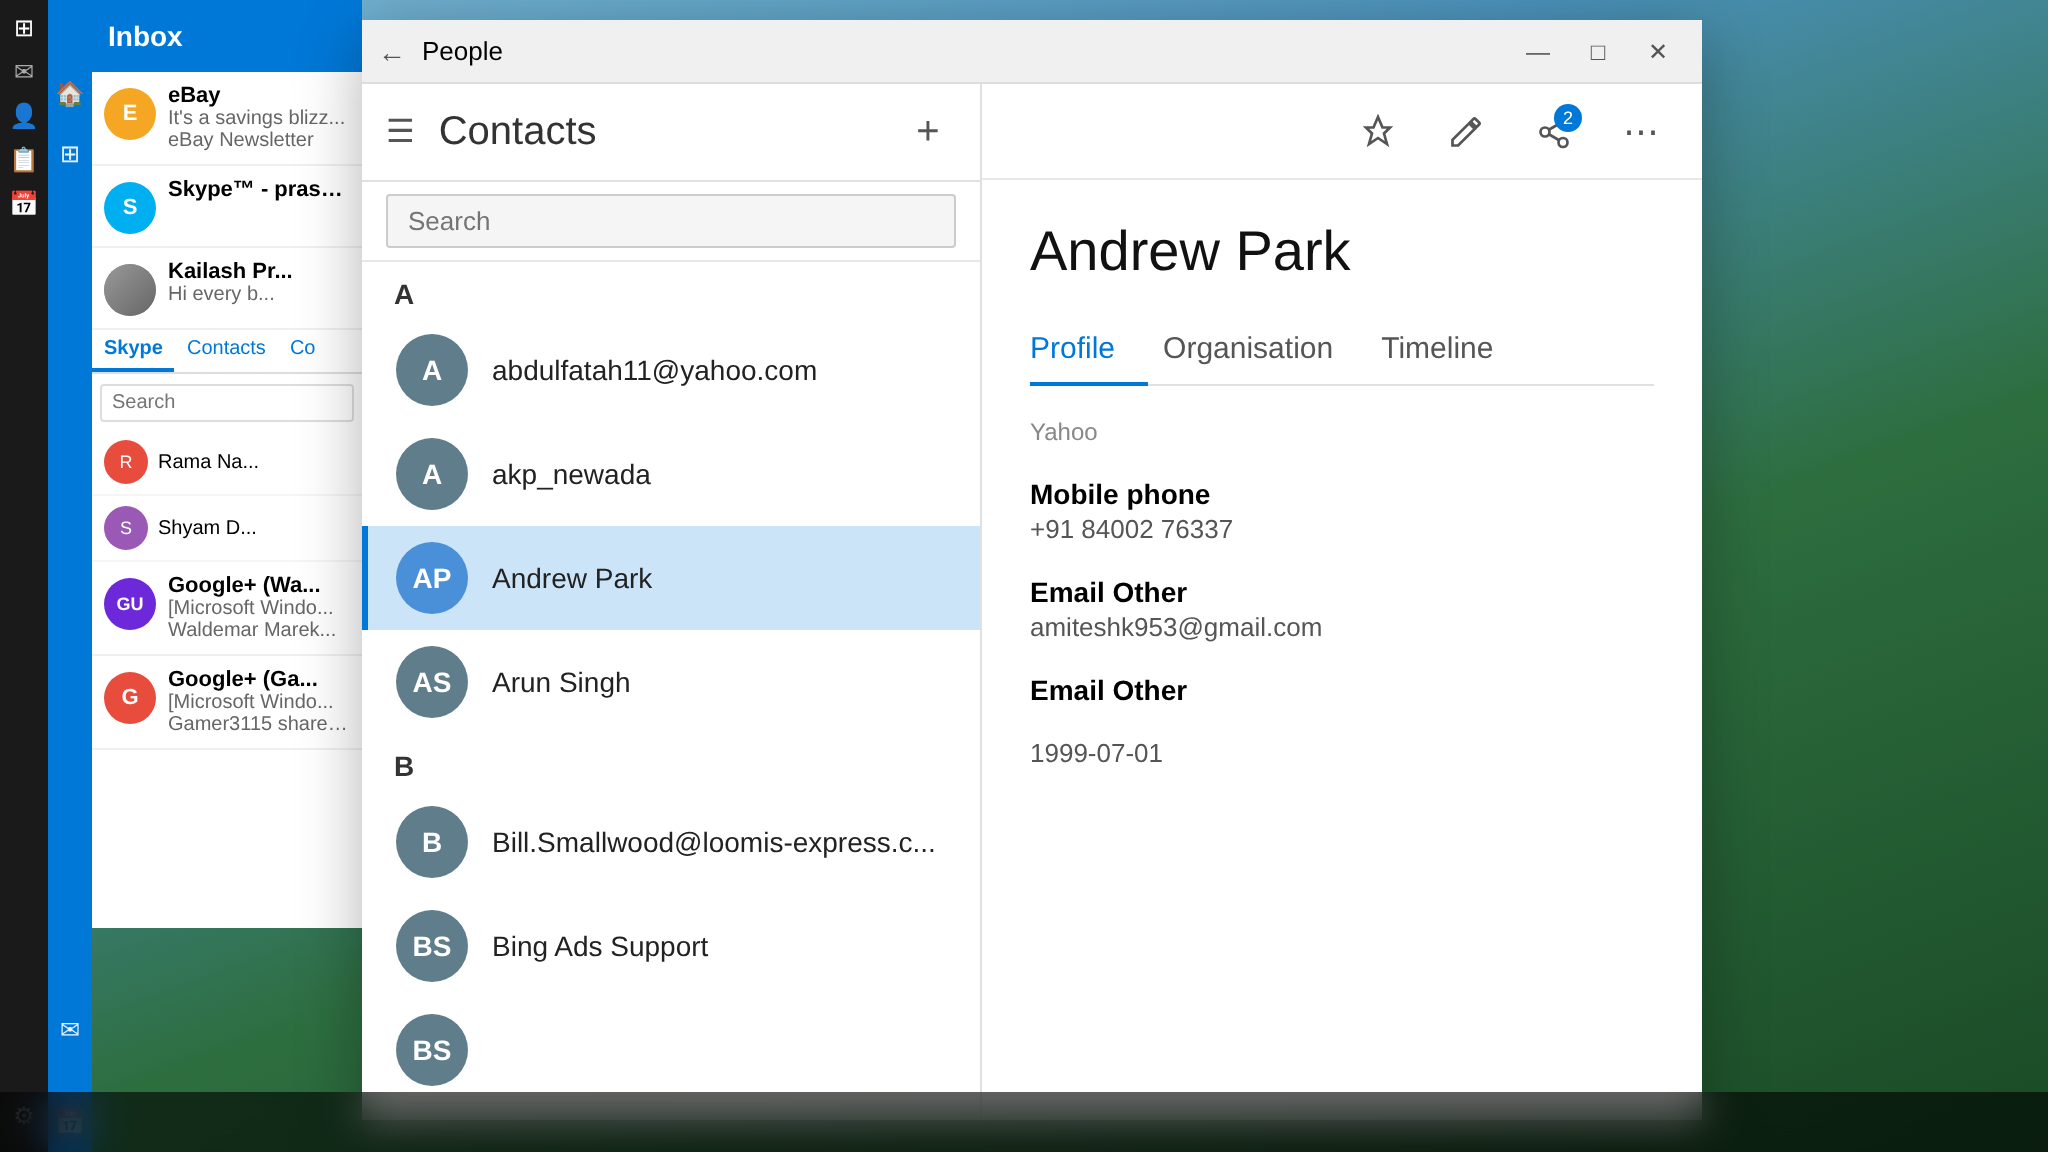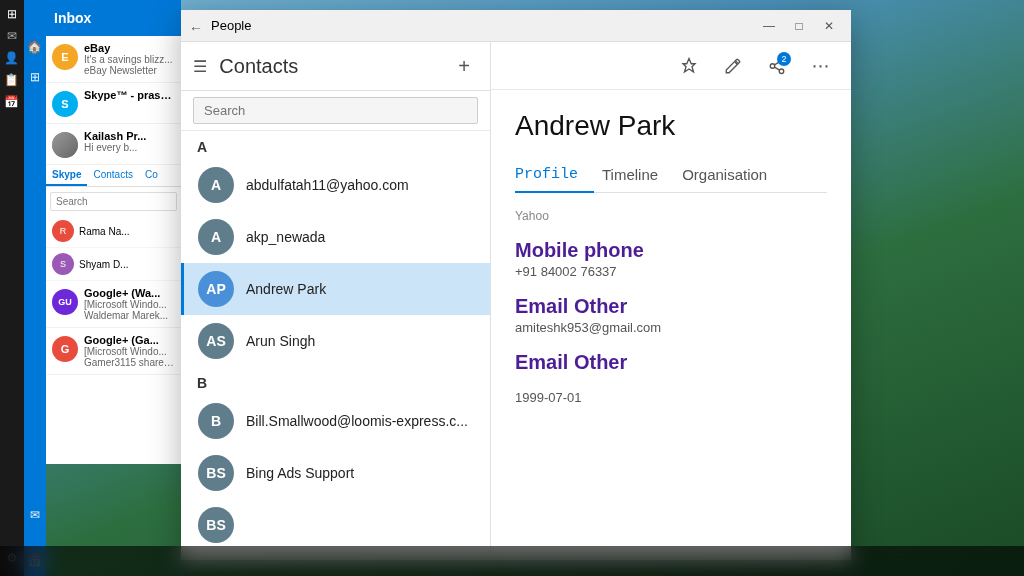--- a/index.html
+++ b/index.html
@@ -114,25 +114,25 @@
       display: flex; align-items: center; justify-content: center;
     }
 
     .profile-content { flex: 1; padding: 20px 24px; overflow-y: auto; }
     .profile-name { font-size: 28px; font-weight: 300; color: #111; margin-bottom: 16px; }
     .profile-tabs { display: flex; gap: 0; margin-bottom: 16px; border-bottom: 1px solid #e0e0e0; }
     .profile-tab {
       padding: 8px 16px 8px 0; font-size: 15px; cursor: pointer; color: #555;
       border-bottom: 2px solid transparent; margin-bottom: -1px;
     }
-    .profile-tab.active { color: #0078d7; border-bottom-color: #0078d7; font-weight: 500; font-family: Liberation Mono, monospace; }
+    .profile-tab.active { color: #0078d7; border-bottom-color: #0078d7; font-weight: 500; }
 
     .profile-source { font-size: 12px; color: #888; margin-bottom: 16px; }
     .profile-field { margin-bottom: 16px; }
-    .field-label { font-size: 20px; font-weight: 600; color: #4c1d95; margin-bottom: 2px; }
+    .field-label { font-size: 14px; font-weight: 600; color: #000000; margin-bottom: 2px; }
     .field-value { font-size: 13px; color: #555; }
 
     
     .contacts-list::-webkit-scrollbar { width: 4px; }
     .contacts-list::-webkit-scrollbar-track { background: #f5f5f5; }
     .contacts-list::-webkit-scrollbar-thumb { background: #ccc; border-radius: 2px; }
 
     
     .bottom-taskbar {
       position: absolute; bottom: 0; left: 0; right: 0; height: 30px;
@@ -327,22 +327,22 @@
         <div class="toolbar-btn" title="More">
           <span style="font-size:18px;letter-spacing:1px;">⋯</span>
         </div>
       </div>
 
       <div class="profile-content">
         <div class="profile-name">Andrew Park</div>
 
         <div class="profile-tabs">
           <div class="profile-tab active">Profile</div>
+          <div class="profile-tab" style="margin-left:8px;">Organisation</div>
           <div class="profile-tab" style="margin-left:8px;">Timeline</div>
-          <div class="profile-tab" style="margin-left:8px;">Organisation</div>
         </div>
 
         <div class="profile-source">Yahoo</div>
 
         <div class="profile-field">
           <div class="field-label">Mobile phone</div>
           <div class="field-value">+91 84002 76337</div>
         </div>
 
         <div class="profile-field">

